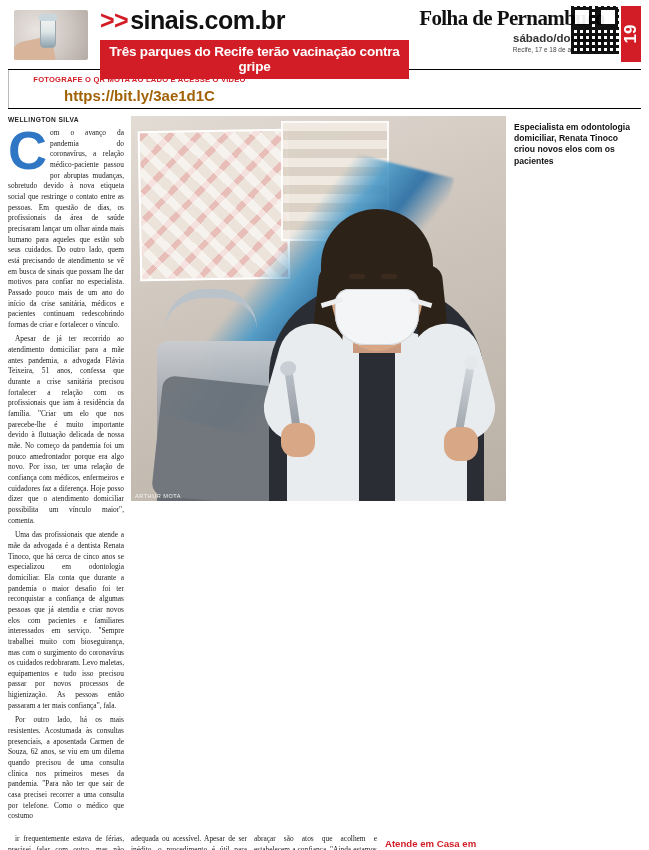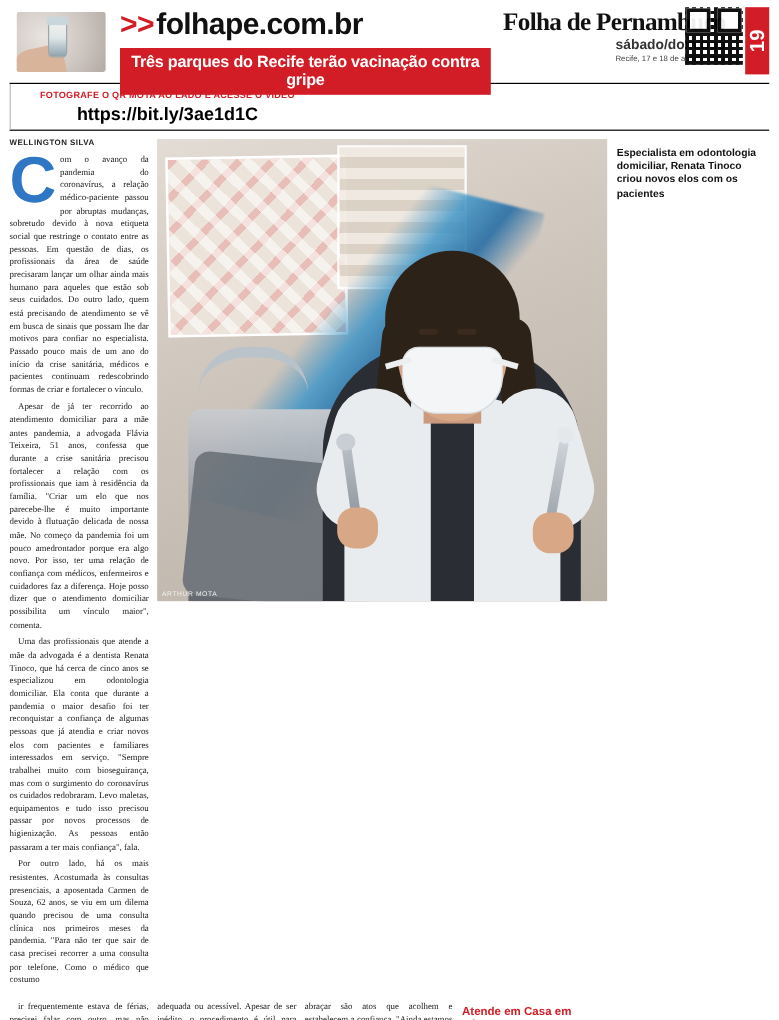--- a/index.html
+++ b/index.html
@@ -59,21 +59,21 @@
     display:flex; align-items:center; justify-content:center;
   }
   .page-num span { transform: rotate(-90deg); }
 
   
   .subbar { display:flex; margin-top:5px; border-top:1px solid #000; border-bottom:1px solid #000; }
   .subbar-left { flex:1; padding:6px 8px 6px 4px; font-size:12.6px; line-height:1.3; }
   .subbar-left b { font-weight:bold; }
   .subbar-right { width:258px; border-left:1px solid #bbb; padding:5px 4px 4px 8px; text-align:center; }
   .qr-call { font-family:"Liberation Sans", sans-serif; font-size:7.6px; font-weight:bold; color:#d21d26; letter-spacing:0.2px; }
-  .qr-link { font-family:"Liberation Sans", sans-serif; font-size:15px; font-weight:bold; color:#000000; margin-top:3px; }
+  .qr-link { font-family:"Liberation Sans", sans-serif; font-size:15px; font-weight:bold; color:#a16207; margin-top:3px; }
 
   
   .main { display:flex; margin-top:7px; }
   .col-text { width:123px; padding-right:7px; }
   .col-photo { width:375px; }
   .col-right { width:127px; padding-left:8px; }
 
   .byline { font-family:"Liberation Sans", sans-serif; font-size:6.6px; font-weight:bold; letter-spacing:0.4px; color:#222; margin-bottom:5px; }
   .body-col { font-size:7.4px; line-height:1.44; text-align:justify; color:#1a1a1a; }
   .body-col p { margin:0 0 4px 0; text-indent:7px; }
@@ -165,21 +165,21 @@
   <div class="masthead">
     <div class="mh-left">
       <div class="vax-photo">
         <div class="hand"></div>
         <div class="vial"></div>
         <div class="cap"></div>
       </div>
     </div>
     <div class="mh-center">
       <div class="brandline">
-        <span class="gt">&gt;&gt;</span><span class="dom">folhape.com.br</span>
+        <span class="gt">&gt;&gt;</span><span class="dom">sinais.com.br</span>
       </div>
       <div class="mh-headline">Três parques do Recife terão vacinação contra gripe</div>
     </div>
     <div class="mh-right">
       <div class="fp-logo">Folha de Pernambuco</div>
       <div class="fp-sub">sábado/domingo</div>
       <div class="fp-date">Recife, 17 e 18 de abril de 2021</div>
       <div class="qr"></div>
       <div class="page-num">
           <span>19</span>

